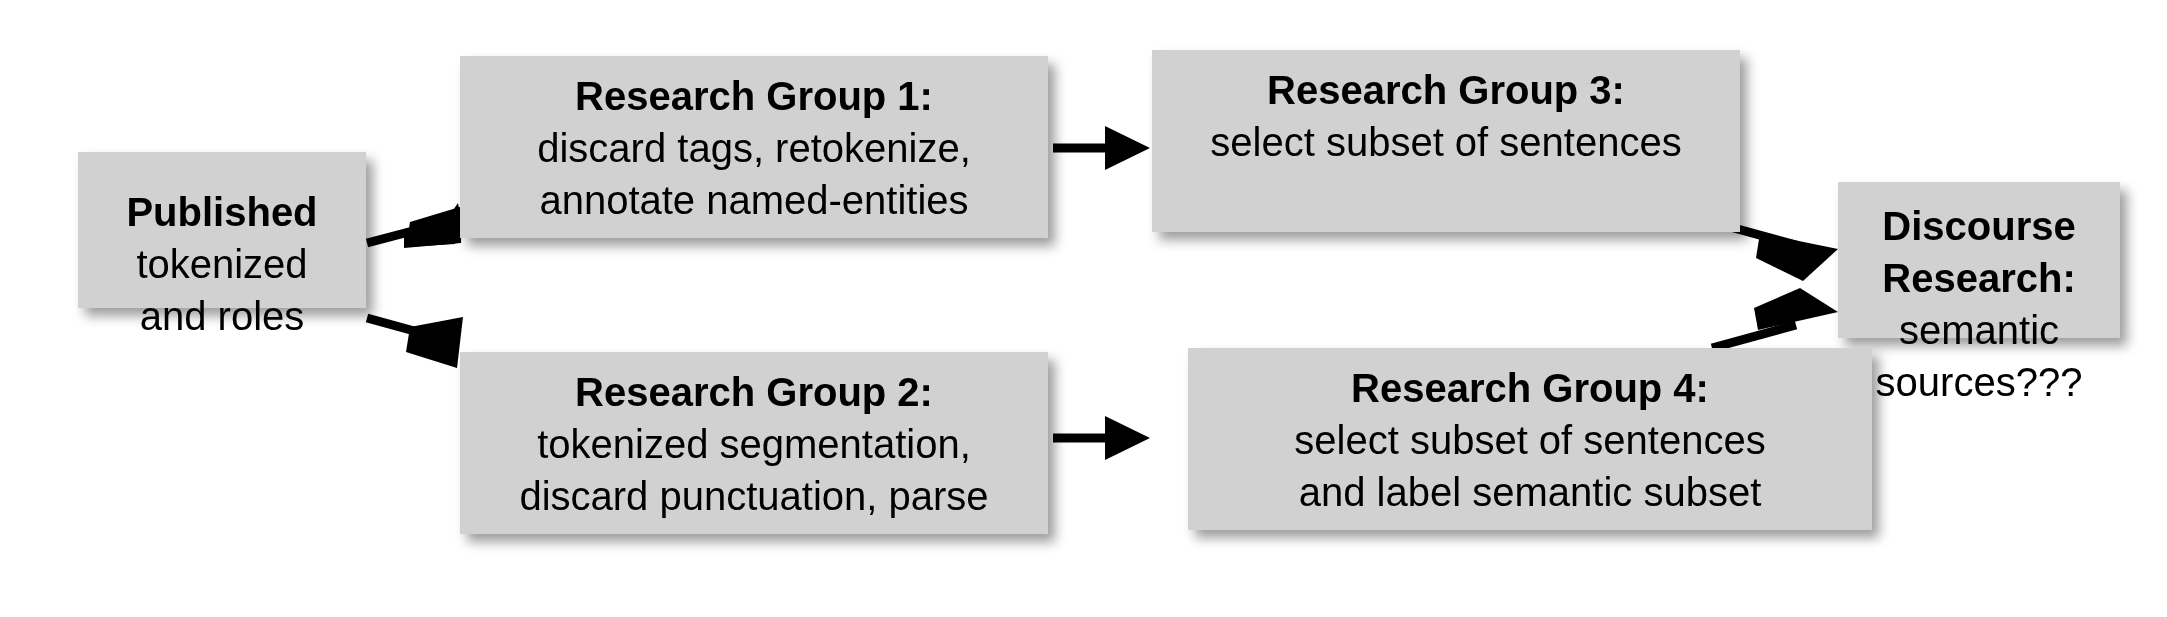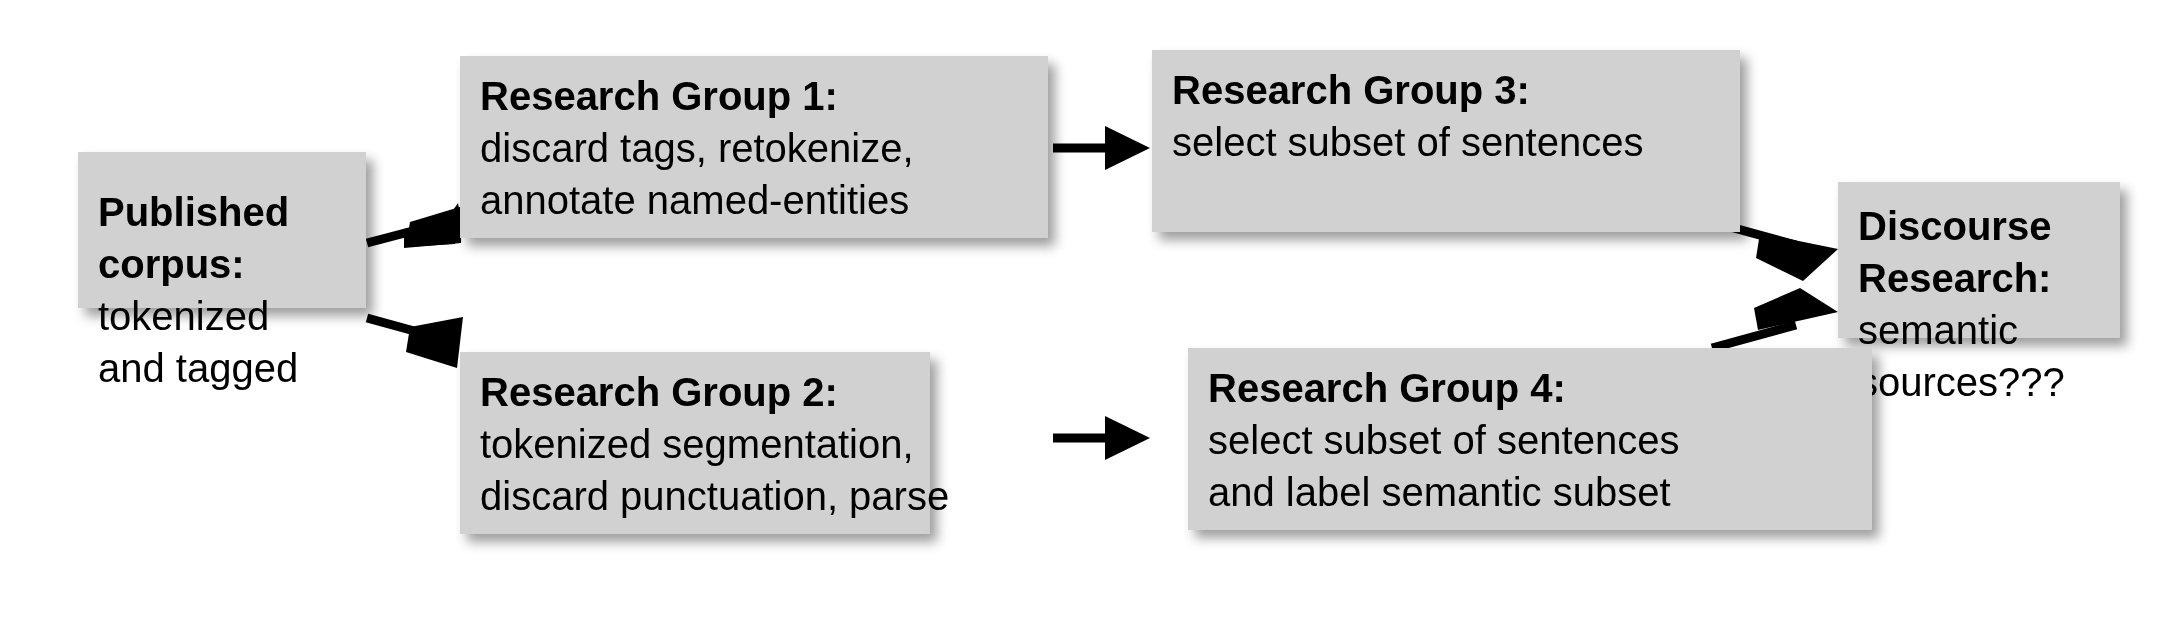--- a/index.html
+++ b/index.html
@@ -18,36 +18,37 @@
   .node {
     position: absolute;
     background: #d1d1d1;
     color: #000000;
     box-shadow: 7px 8px 11px rgba(0,0,0,0.38);
     box-sizing: border-box;
     padding: 14px 20px 16px 20px;
     line-height: 1.30;
     font-size: 40px;
     white-space: nowrap;
+    text-align: center;
   }
   .node .title {
     font-weight: bold;
     display: block;
   }
   .node .line {
     display: block;
     font-weight: normal;
   }
 
   
   #node-published  { left: 78px;   top: 152px; width: 288px; height: 156px; padding-top: 34px; }
   #node-rg1        { left: 460px;  top: 56px;  width: 588px; height: 182px; }
   #node-rg3        { left: 1152px; top: 50px;  width: 588px; height: 182px; }
   #node-discourse  { left: 1838px; top: 158px; width: 282px; height: 156px; padding-top: 18px; margin-top: 24px; }
-  #node-rg2        { left: 460px;  top: 352px; width: 470px; height: 182px; }
+  #node-rg2        { left: 460px;  top: 352px; width: 588px; height: 182px; }
   #node-rg4        { left: 1188px; top: 348px; width: 684px; height: 182px; }
 
   
   #arrows {
     position: absolute;
     left: 0; top: 0;
     width: 2167px;
     height: 617px;
     pointer-events: none;
   }
@@ -90,23 +91,22 @@
     </g>
 
     <g>
       <path d="M 1712 348 L 1796 325"></path>
       <polygon points="1758,330 1838,312 1800,288 1754,308"></polygon>
     </g>
   </svg>
 
   <div class="node" id="node-published">
     <span class="title">Published</span>
-    <span class="title">corpus:</span>
     <span class="line">tokenized</span>
-    <span class="line">and tagged</span>
+    <span class="line">and roles</span>
   </div>
 
   <div class="node" id="node-rg1">
     <span class="title">Research Group 1:</span>
     <span class="line">discard tags, retokenize,</span>
     <span class="line">annotate named-entities</span>
   </div>
 
   <div class="node" id="node-rg3">
     <span class="title">Research Group 3:</span>

